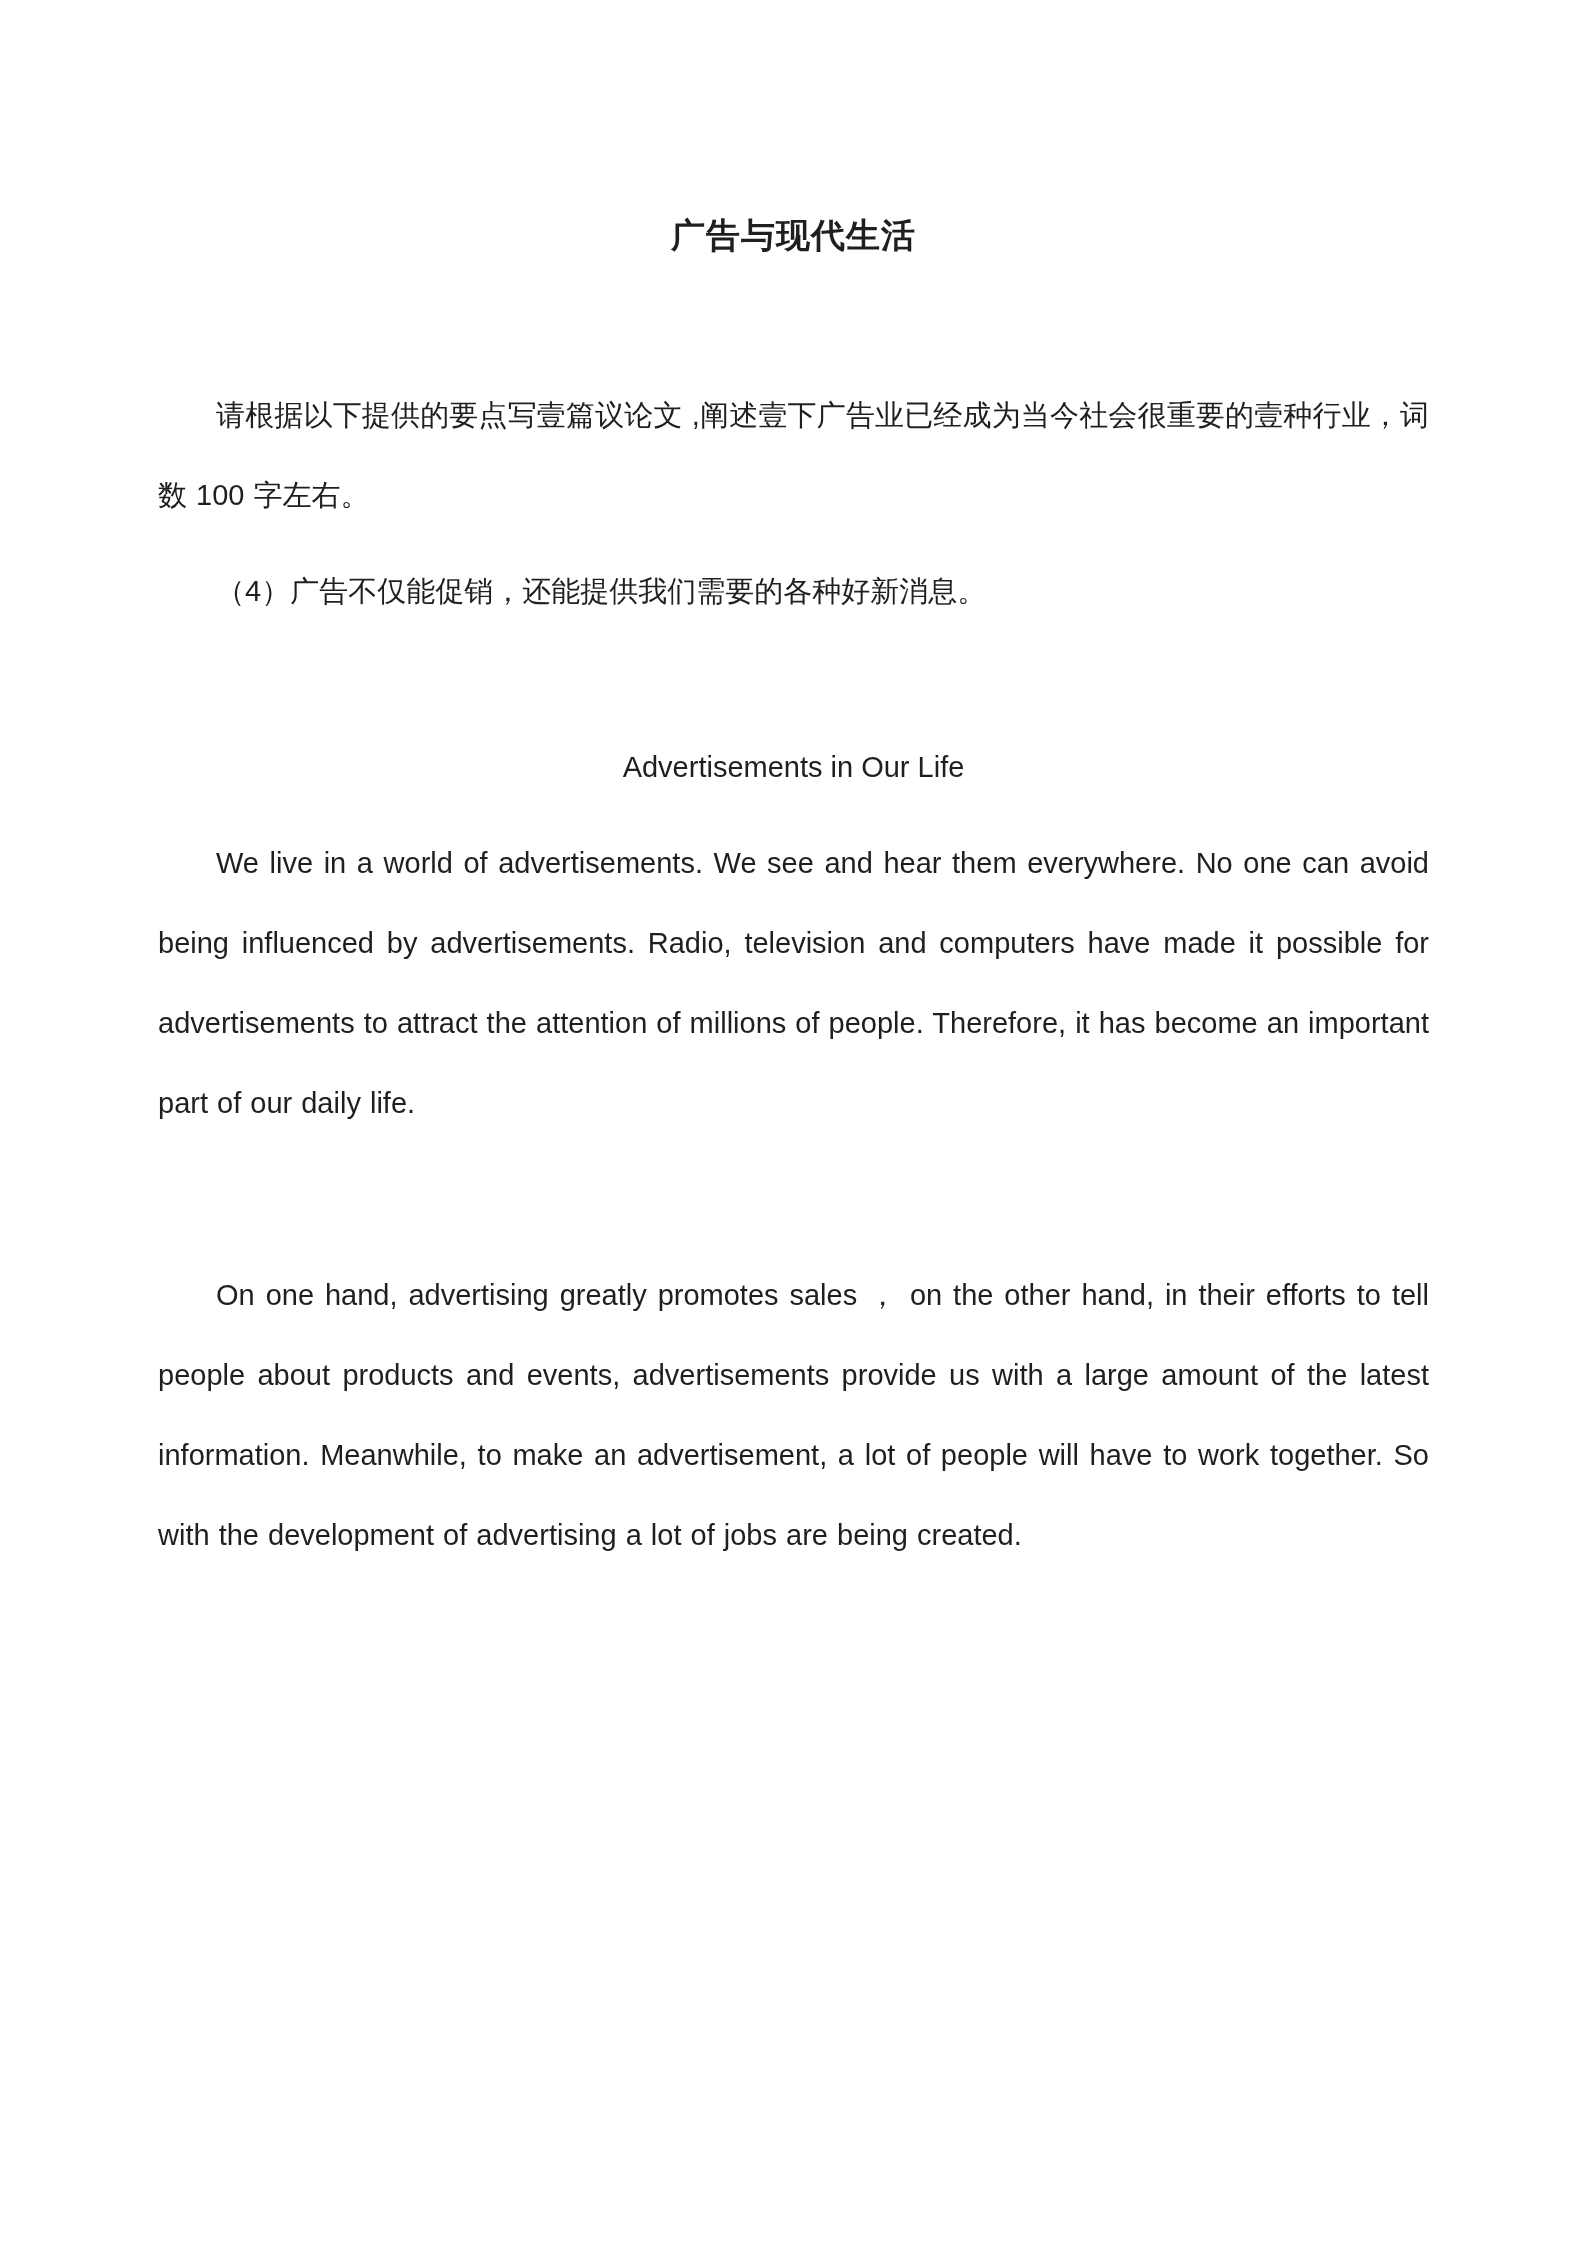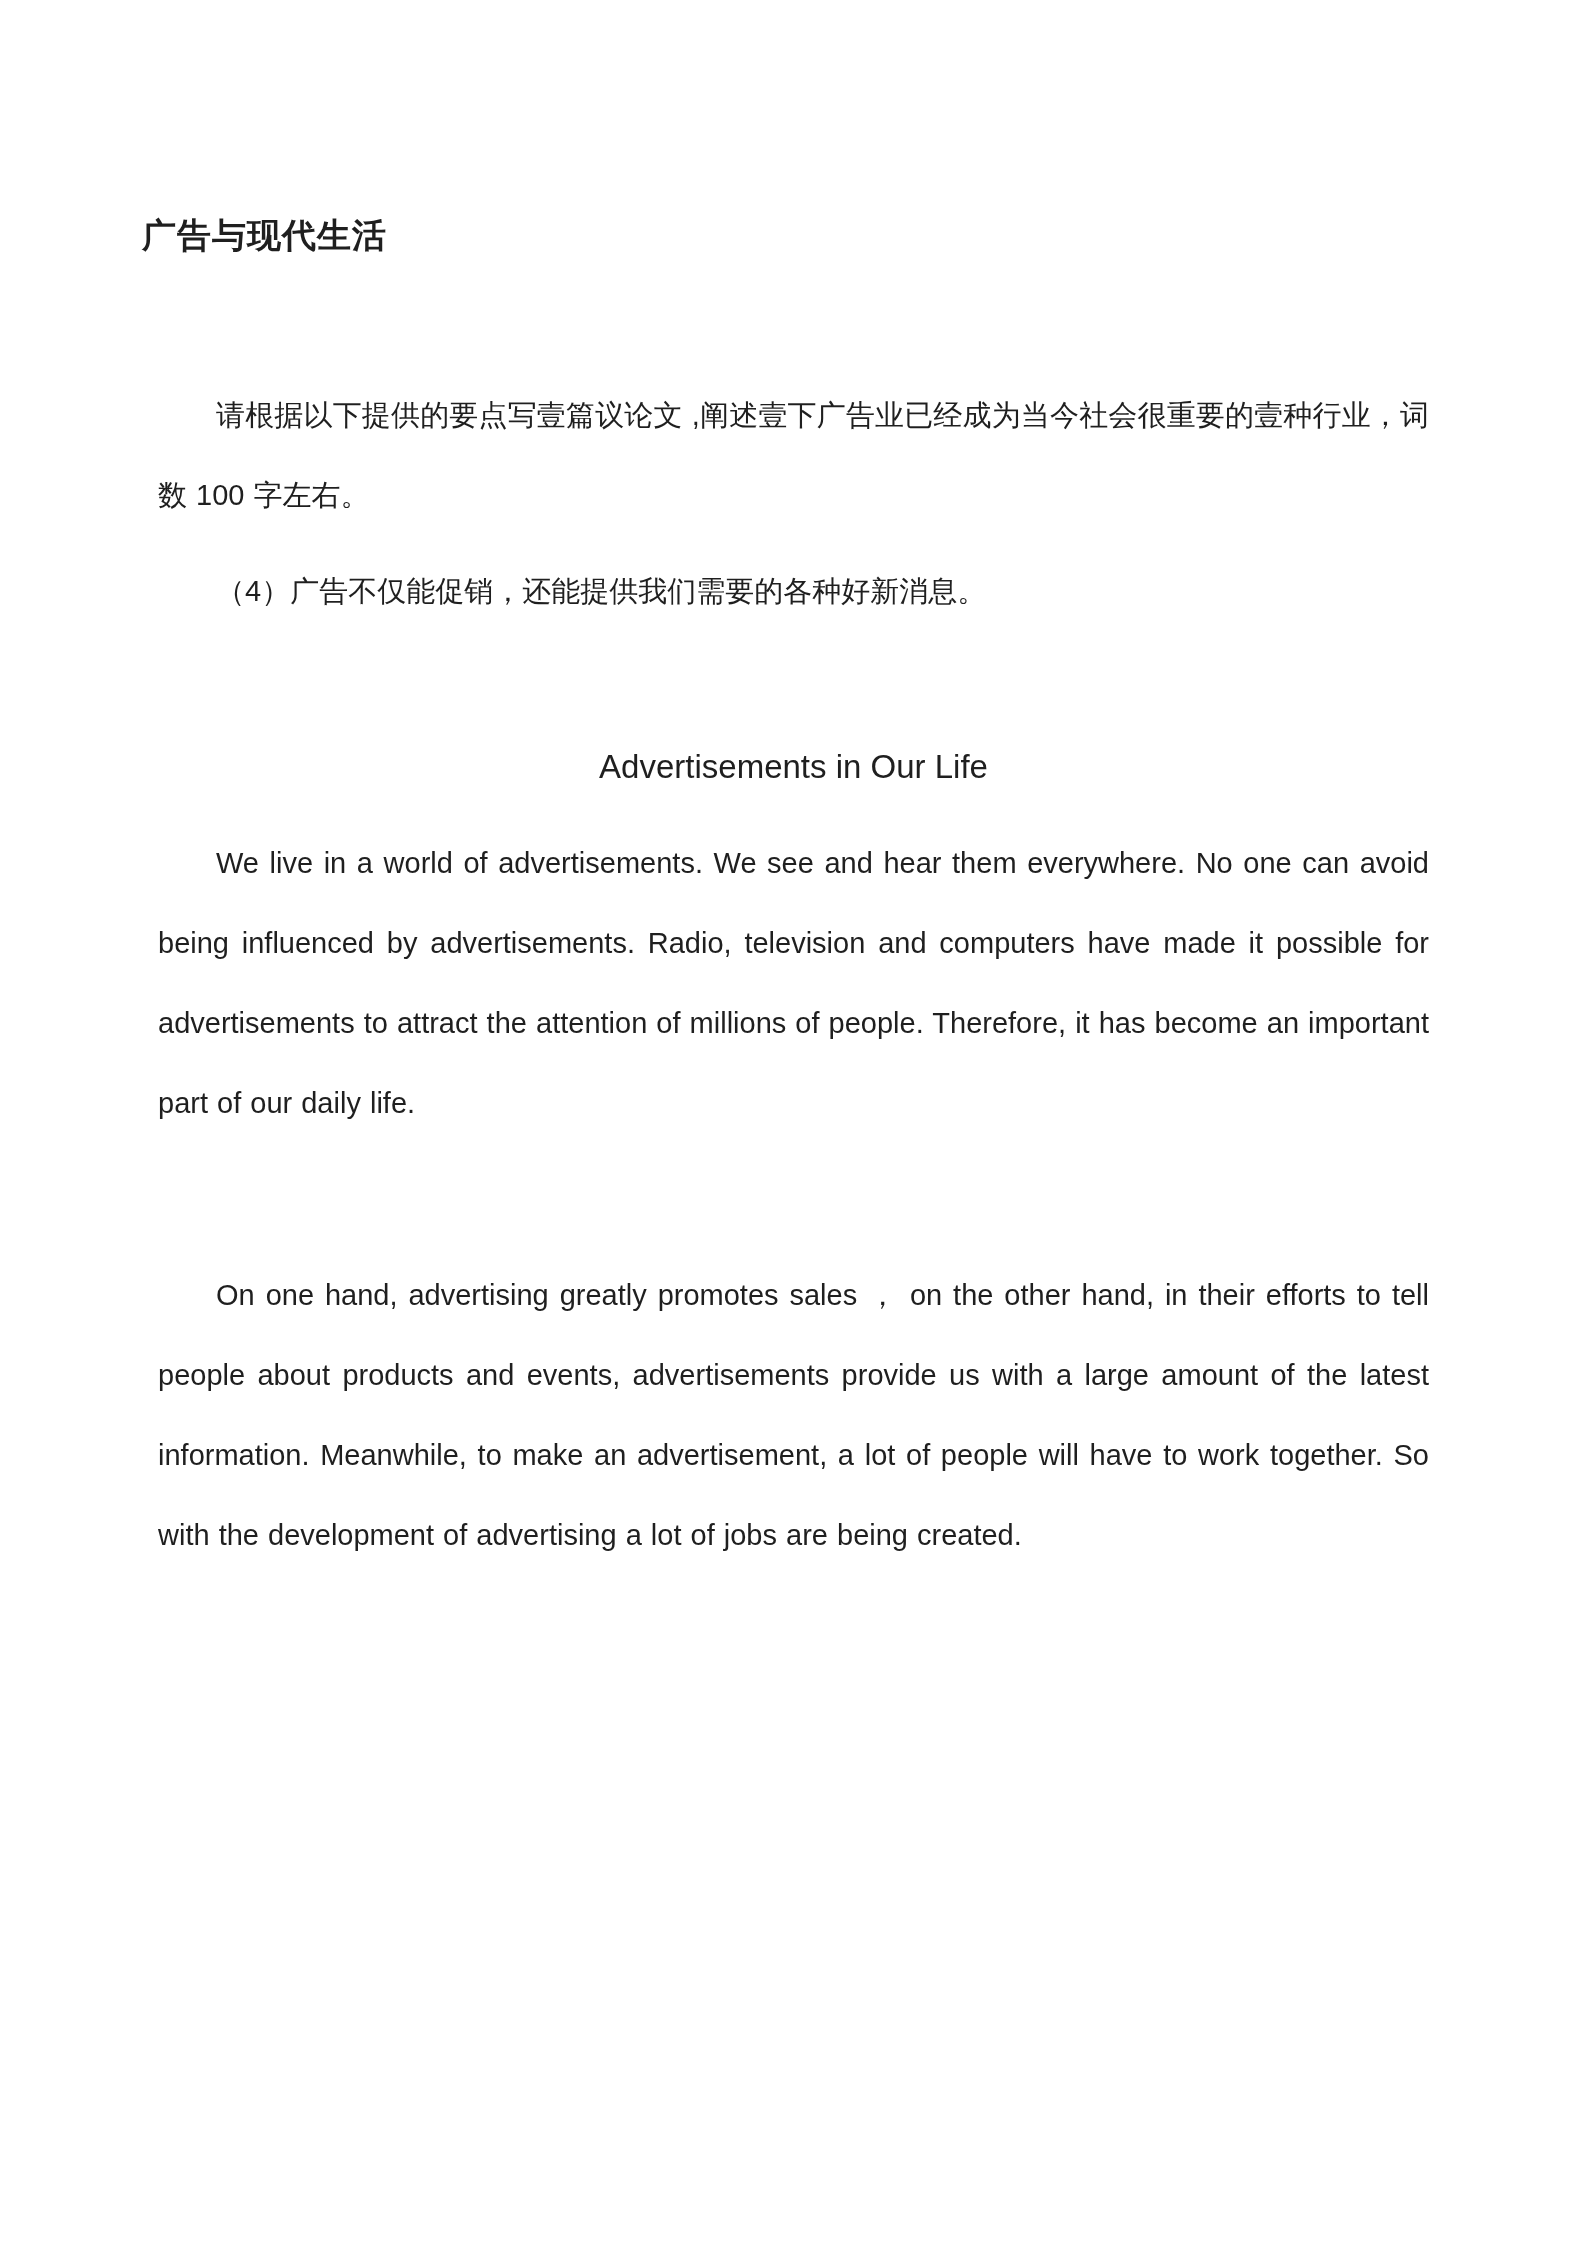--- a/index.html
+++ b/index.html
@@ -17,38 +17,38 @@
     font-family: "Liberation Sans", "DejaVu Sans", sans-serif;
     color: #1f1f1f;
   }
   .content {
     padding: 195px 142px 0 142px;
   }
   .doc-title {
     margin: 0;
     font-size: 34px;
     font-weight: bold;
-    text-align: left;
+    text-align: center;
     line-height: 80px;
     letter-spacing: 1px;
   }
   .para {
     margin: 16px;
     font-size: 29px;
     line-height: 80px;
     text-indent: 2em;
     text-align: justify;
     word-spacing: 1px;
   }
   .para.first-after-title {
     margin-top: 100px;
   }
   .essay-heading {
     margin: 0;
-    font-size: 33px;
+    font-size: 29px;
     font-weight: normal;
     text-align: center;
     line-height: 80px;
     text-indent: 0;
   }
   .spacer-line {
     height: 80px;
   }
 </style>
 </head>

